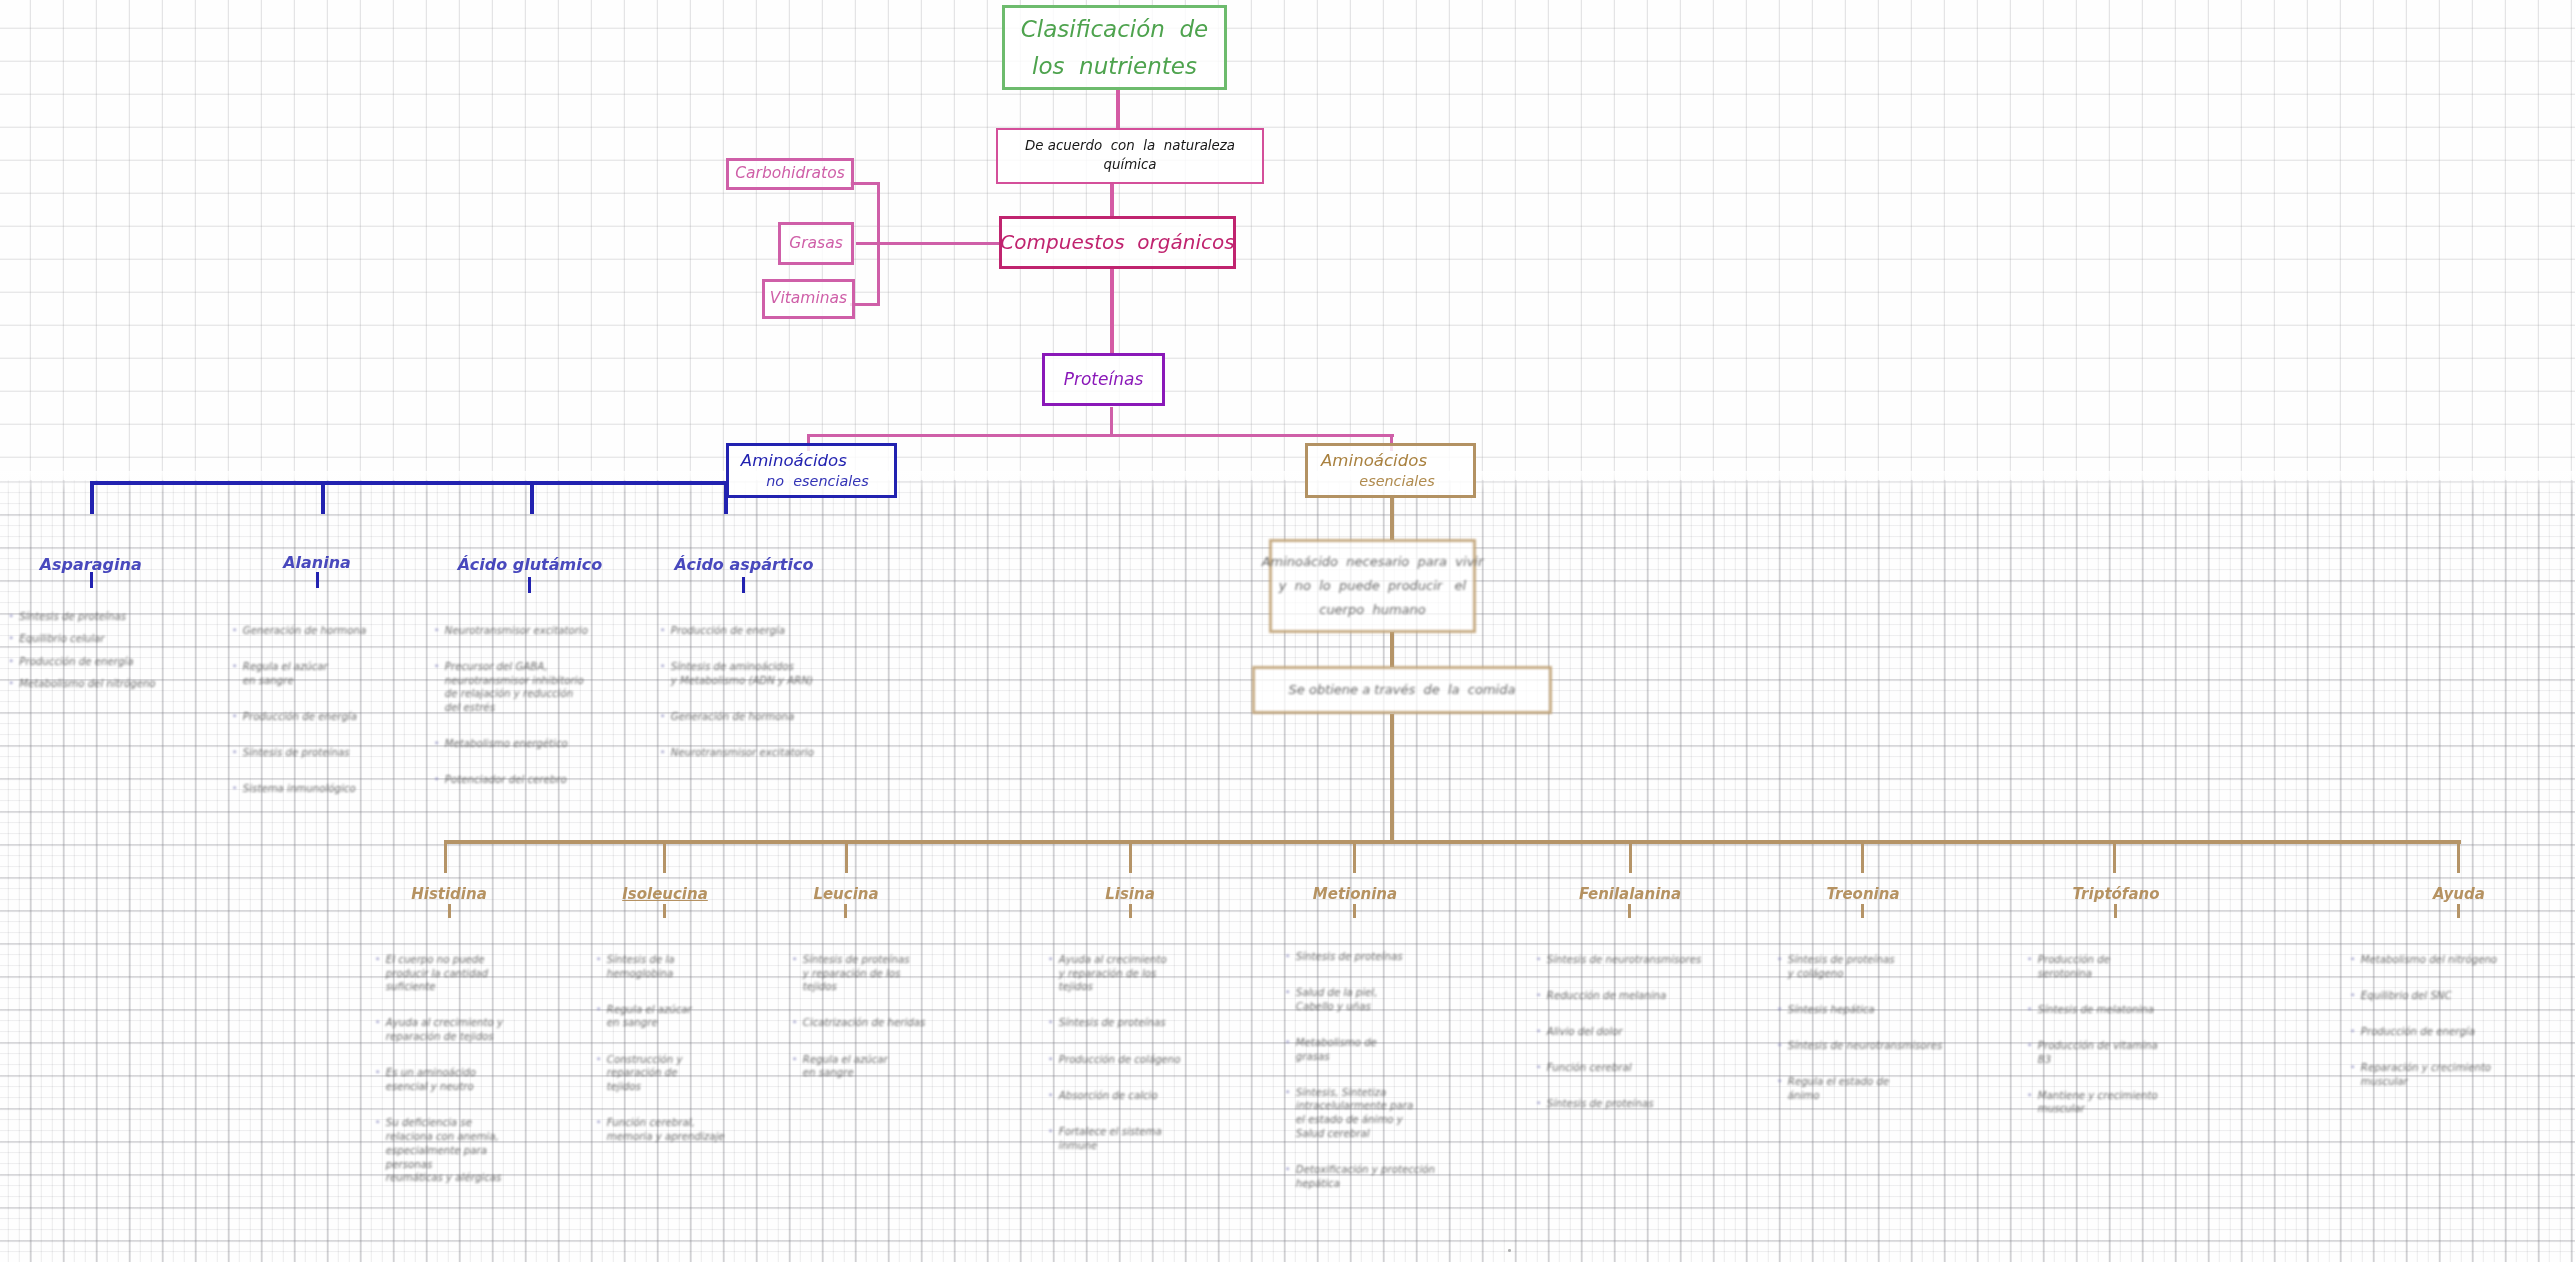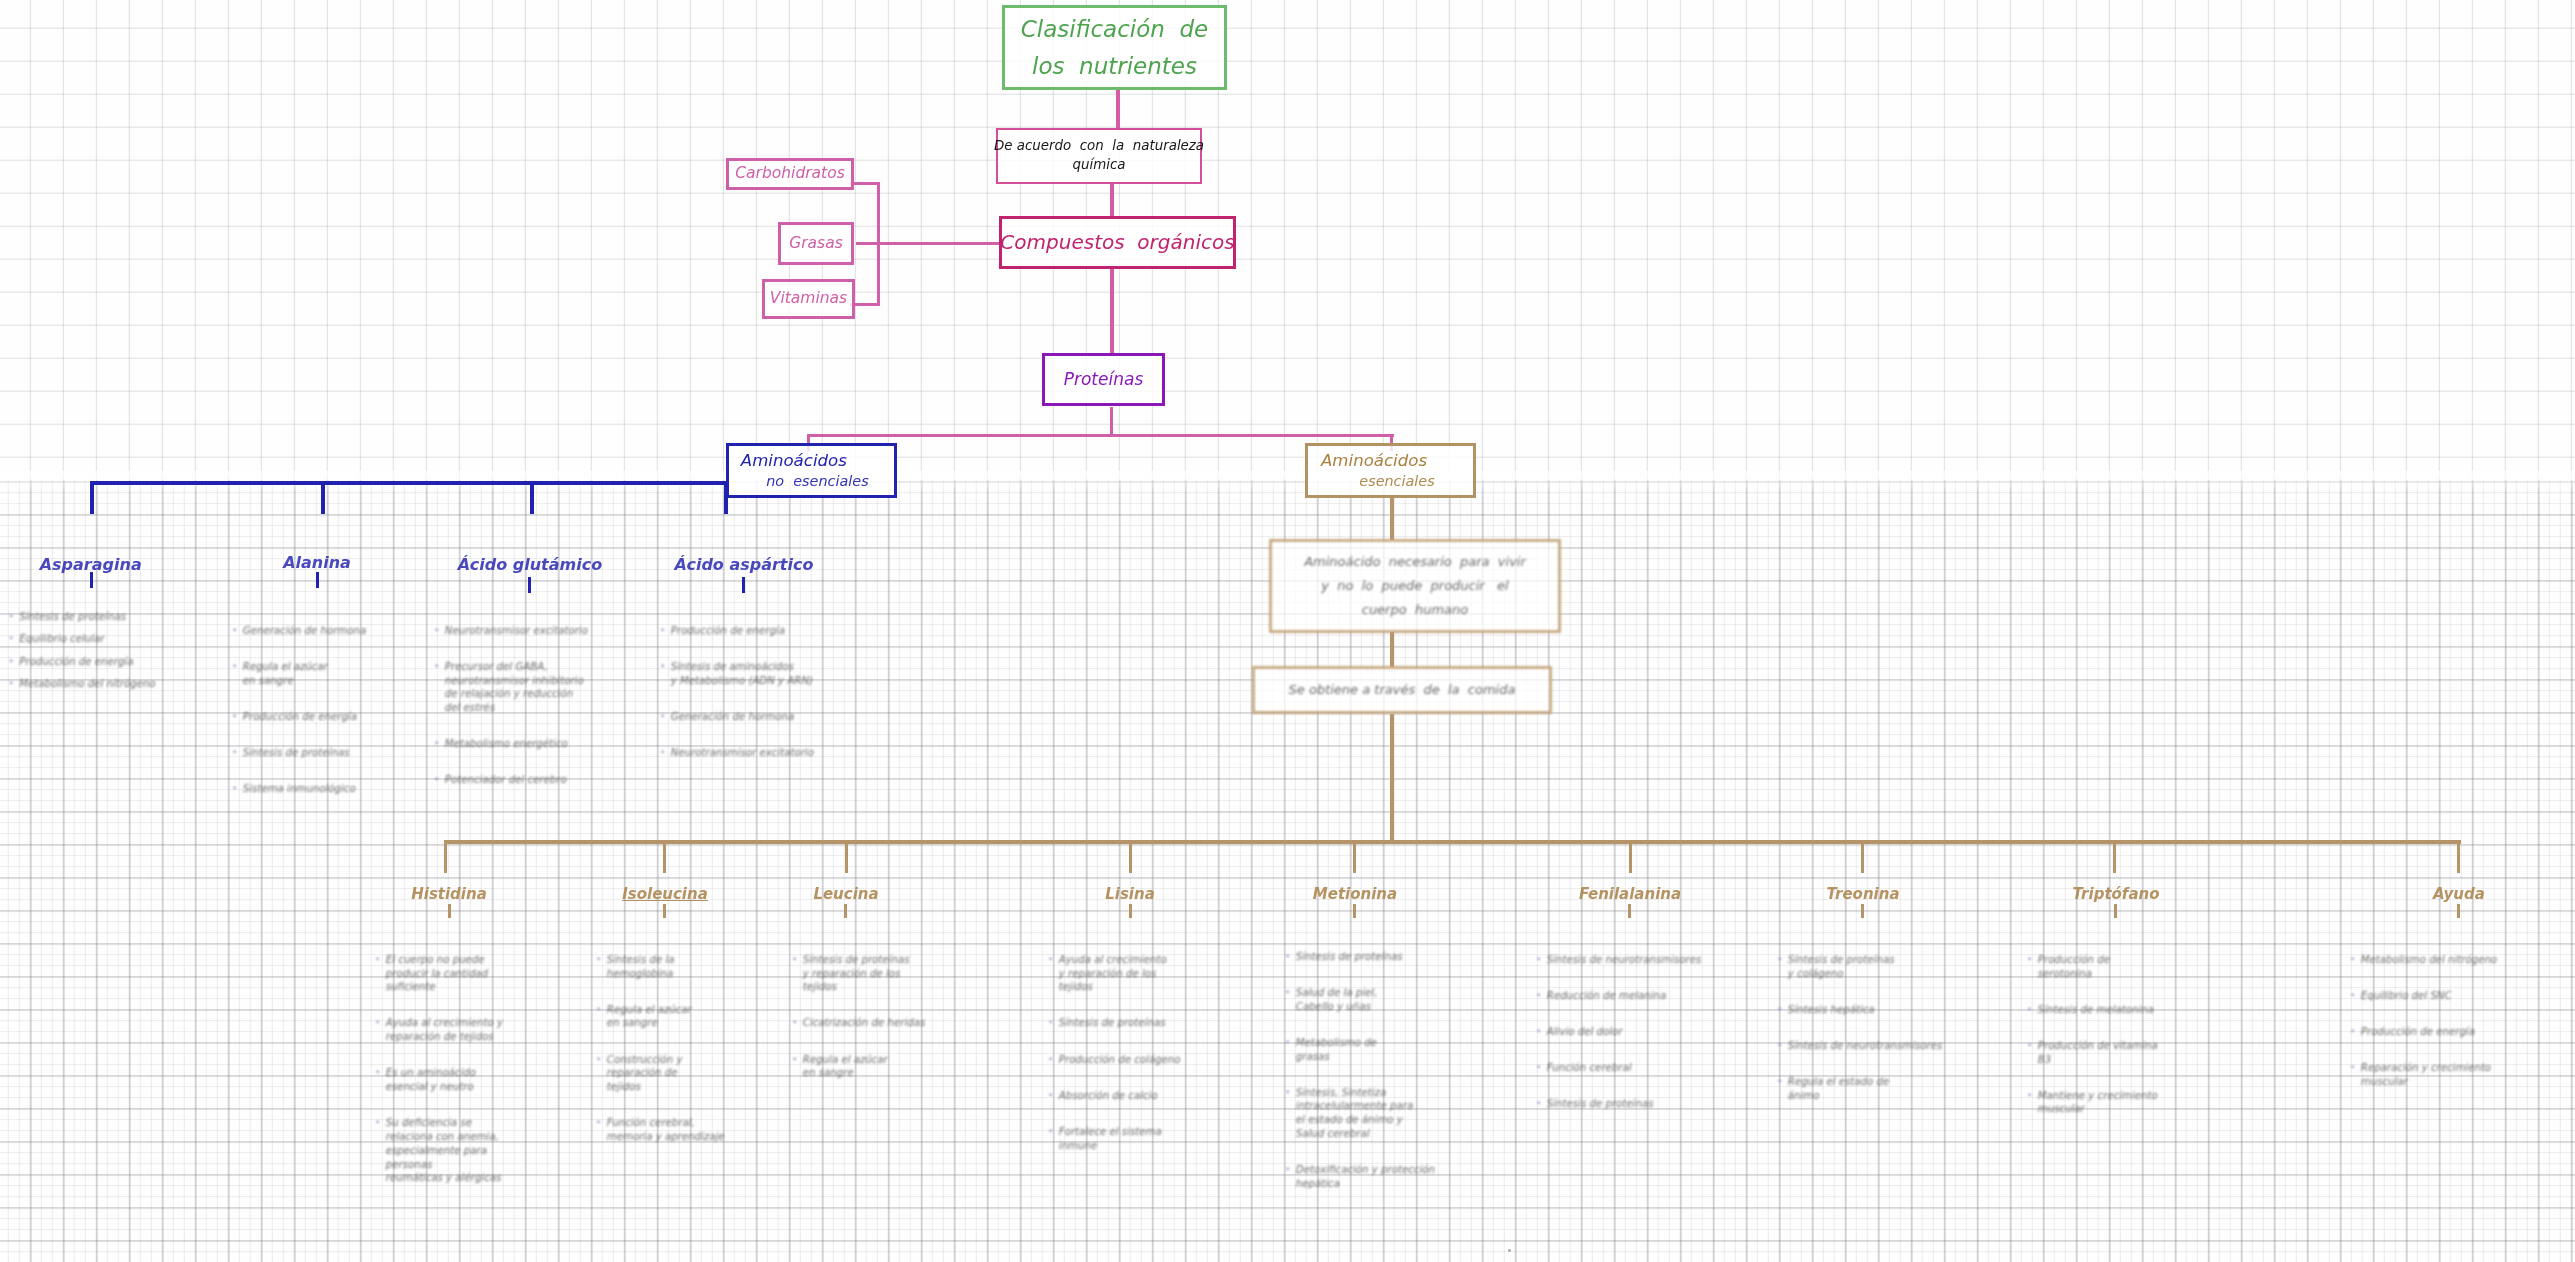--- a/index.html
+++ b/index.html
@@ -172,21 +172,21 @@
   <div class="ln ln-brown" style="left:1628px; top:904px; width:2.7px; height:14px;"></div>
   <div class="ln ln-brown" style="left:1861px; top:904px; width:2.7px; height:14px;"></div>
   <div class="ln ln-brown" style="left:2114px; top:904px; width:2.7px; height:14px;"></div>
   <div class="ln ln-brown" style="left:2457px; top:904px; width:2.7px; height:14px;"></div>
 
   <div class="node c-green hand" style="left:1002px; top:5.3px; width:225px; height:85px; font-size:23px; gap:8.6px;">
     <span>Clasificación  de</span>
     <span>los  nutrientes</span>
   </div>
 
-  <div class="node c-pinkln hand" style="left:996px; top:128px; width:206px; height:56px; font-size:13.4px; gap:2.1px; color:#171717;">
+  <div class="node c-pinkln hand" style="left:996px; top:128px; width:268px; height:56px; font-size:13.4px; gap:2.1px; color:#171717;">
     <span>De acuerdo  con  la  naturaleza</span>
     <span>química</span>
   </div>
 
   <div class="node c-pink hand" style="left:999px; top:216px; width:237px; height:53px; font-size:20px;">
     <span>Compuestos  orgánicos</span>
   </div>
 
   <div class="node c-pinkbx hand" style="left:726px; top:158px; width:128px; height:32px; font-size:15.5px;">
     <span>Carbohidratos</span>
@@ -207,21 +207,21 @@
   <div class="node c-blue hand" style="left:726px; top:443px; width:171px; height:55px; font-size:16.6px; align-items:flex-start; padding-left:11.8px; gap:1.1px;">
     <span>Aminoácidos</span>
     <span class="blur-soft" style="align-self:center; font-size:14.4px;">no  esenciales</span>
   </div>
 
   <div class="node c-brown hand" style="left:1305px; top:443px; width:171px; height:55px; font-size:16.6px; align-items:flex-start; padding-left:13px; gap:1.1px;">
     <span>Aminoácidos</span>
     <span class="blur-soft" style="align-self:center; font-size:14.4px;">esenciales</span>
   </div>
 
-  <div class="node c-brown hand blur-mid" style="left:1269px; top:539px; width:292px; height:94px; font-size:13px; gap:7.5px; color:#5a5a5a; border-color:#c2a57a;">
+  <div class="node c-brown hand blur-mid" style="left:1269px; top:539px; width:207px; height:94px; font-size:13px; gap:7.5px; color:#5a5a5a; border-color:#c2a57a;">
     <span>Aminoácido  necesario  para  vivir</span>
     <span>y  no  lo  puede  producir   el</span>
     <span>cuerpo  humano</span>
   </div>
 
   <div class="node c-brown hand blur-mid" style="left:1252px; top:666px; width:300px; height:48px; font-size:13px; color:#5a5a5a; border-color:#c2a57a;">
     <span>Se obtiene a través  de  la  comida</span>
   </div>
 
   <div class="branch-head bh-blue blur-soft" style="left:10.7px; top:555px; width:160px;">

